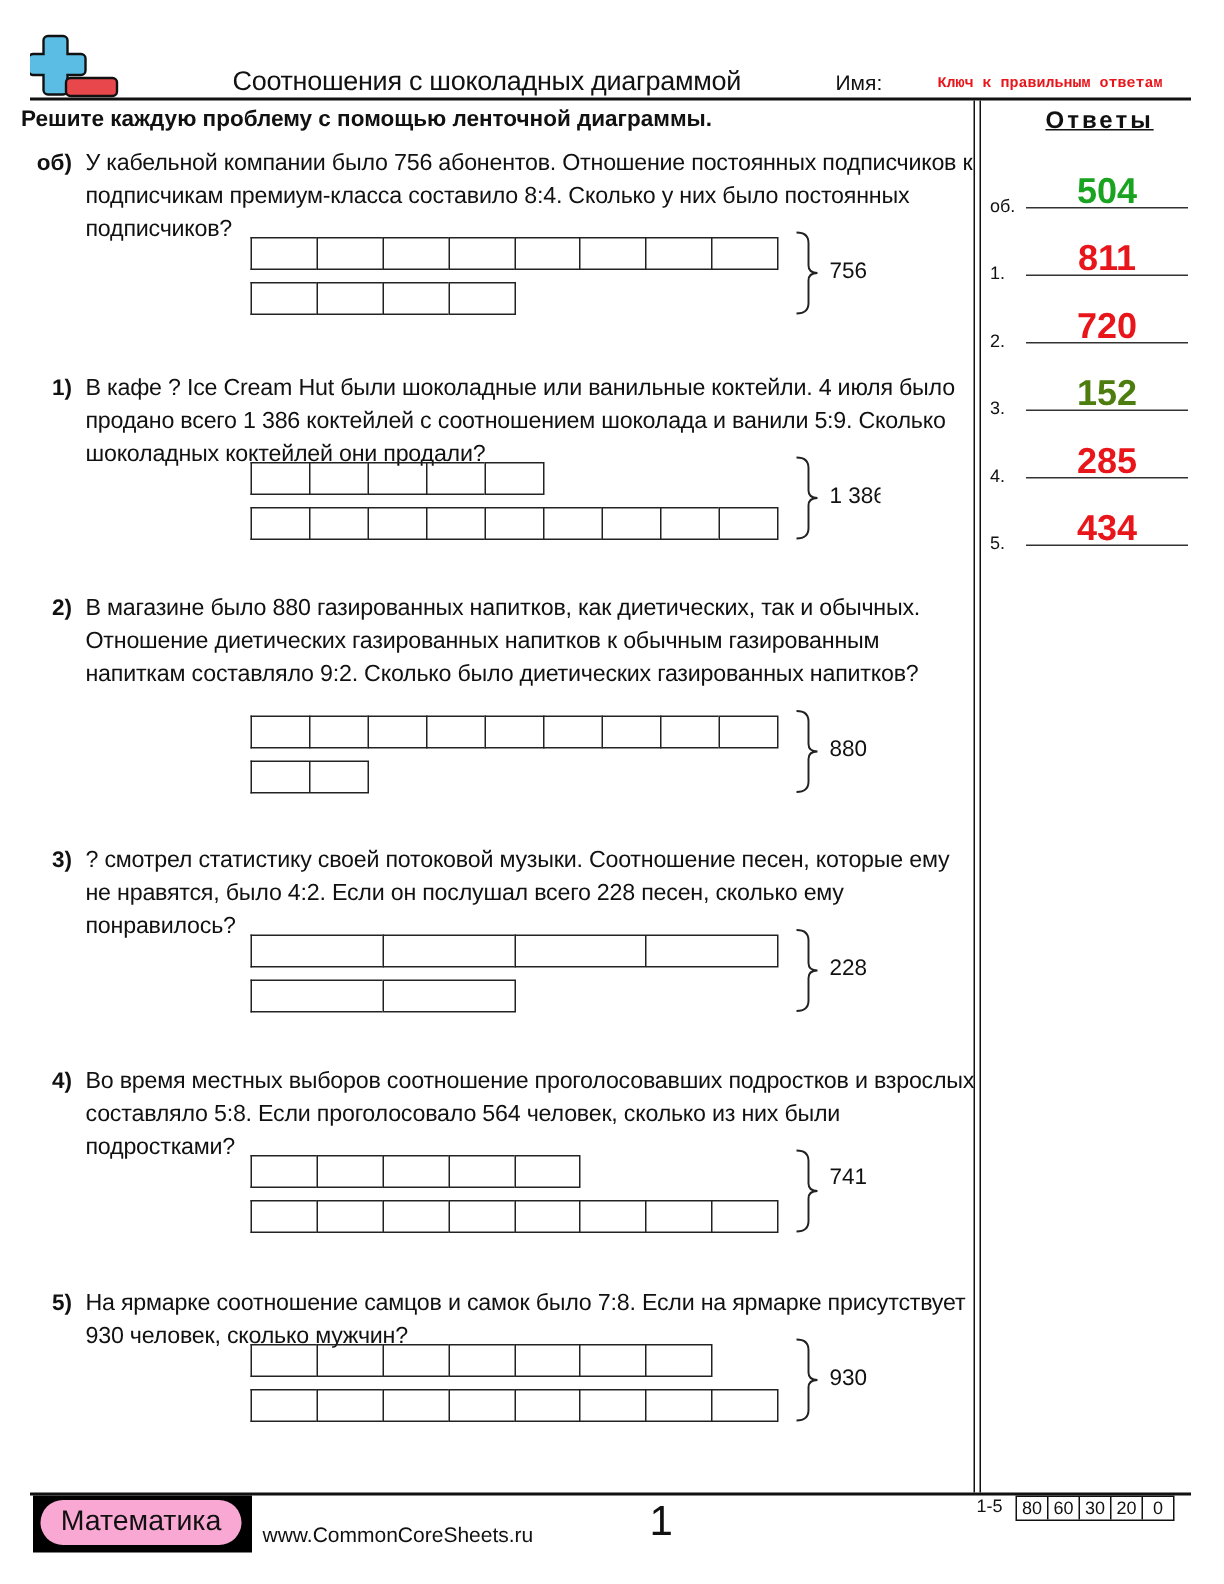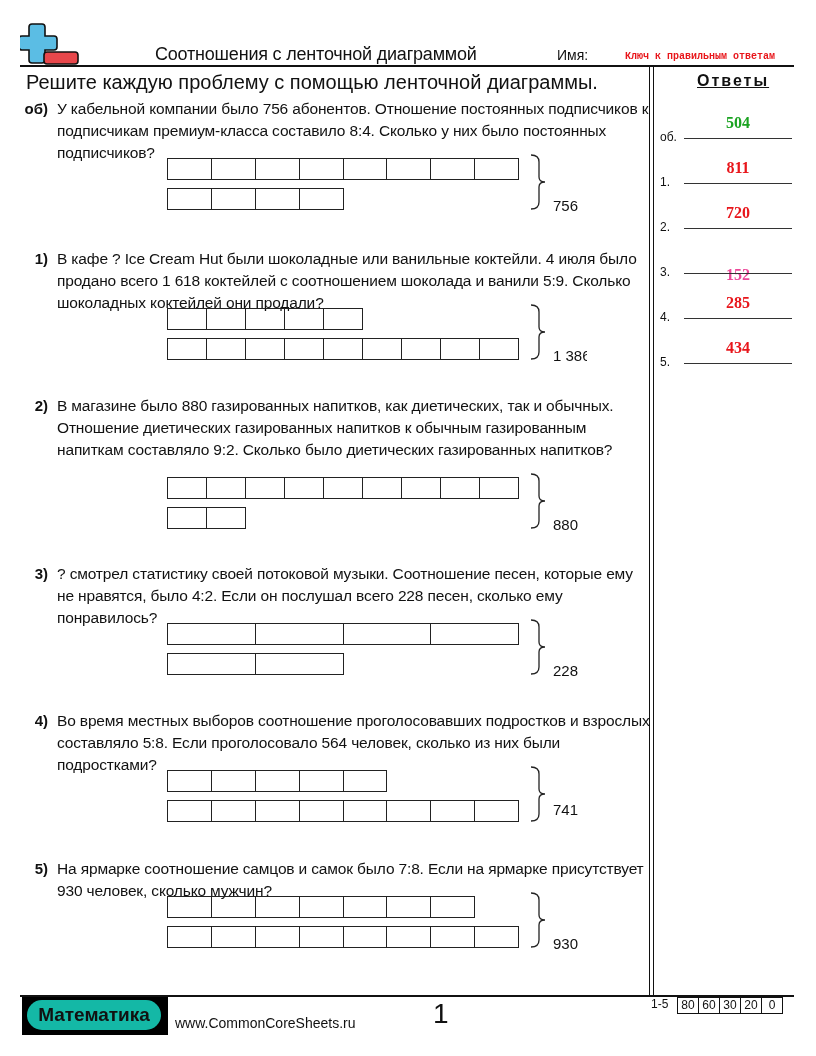--- a/index.html
+++ b/index.html
@@ -5,78 +5,78 @@
   html, body { margin:0; padding:0; background:#fff; }
   body { width:816px; height:1056px; position:relative; overflow:hidden;
          font-family:"Liberation Sans", sans-serif; color:#111; }
   .abs { position:absolute; }
   
   #logo { left:20px; top:22px; width:60px; height:46px; }
   #title { left:155px; top:44px; font-size:18px; white-space:nowrap; letter-spacing:-0.2px; }
   #name-label { left:557px; top:47px; font-size:14px; }
   #key-label { left:625px; top:51px; font-size:10px; font-weight:bold; color:#e8161b; white-space:nowrap;font-family:Liberation Mono, monospace; }
   #header-rule { left:20px; top:65px; width:774px; height:0; border-top:2px solid #111; }
-  #instructions { left:26px; top:71px; font-size:20px; font-weight:normal; white-space:nowrap; }
+  #instructions { left:14px; top:71px; font-size:15px; font-weight:bold; white-space:nowrap; }
   #vline1 { left:649px; top:67px; width:0; height:928px; border-left:1.5px solid #111; }
   #vline2 { left:653px; top:67px; width:0; height:928px; border-left:1.5px solid #111; }
   #answers-title { left:697px; top:72px; font-size:16px; font-weight:bold; text-decoration:underline; letter-spacing:2px; }
   .ans-label { position:absolute; left:660px; font-size:12px; }
   .ans-line { position:absolute; left:684px; width:108px; border-top:1.5px solid #333; }
-  .ans-val { position:absolute; left:684px; width:108px; text-align:center; font-size:16px; font-weight:bold; color:#e8161b;font-family:Liberation Serif, serif; }
+  .ans-val { position:absolute; left:684px; width:108px; text-align:center; font-size:24px; font-weight:bold; color:#e8161b; }
   .ans-val.example { color:#1aa321; }
   
   .problem { position:absolute; left:0; width:650px; }
   .pnum { position:absolute; left:24px; width:24px; text-align:right; font-size:15px; font-weight:bold; }
   .ptext { position:absolute; left:57px; width:595px; font-size:15.5px; line-height:22px; letter-spacing:-0.15px; }
   .tape { position:absolute; left:167px; height:22px; display:flex; }
   .tape .cell { height:20px; border:1px solid #222; border-right:none; box-sizing:content-box; }
   .tape .cell:last-child { border-right:1px solid #222; }
   .brace { position:absolute; left:529px; width:22px; }
-  .total { position:absolute; left:553px; font-size:15px; white-space:nowrap;margin-top:25px; }
+  .total { position:absolute; left:553px; font-size:15px; white-space:nowrap; }
   .total.clip { width:34px; overflow:hidden; }
   
   #footer-rule { left:20px; top:995px; width:774px; border-top:2px solid #111; }
   #footer-brand-bg { left:22px; top:997px; width:146px; height:38px; background:#000; }
-  #footer-brand { left:27px; top:1000px; width:134px; height:30px; background:#14b8a6; border-radius:16px;
-                  font-size:19px; font-weight:bold; text-align:center; line-height:30px; }
+  #footer-brand { left:27px; top:1000px; width:134px; height:30px; background:#f9a8d4; border-radius:16px;
+                  font-size:19px; font-weight:normal; text-align:center; line-height:30px; }
   #footer-site { left:175px; top:1015px; font-size:14px; }
   #footer-page { left:433px; top:998px; font-size:28px; }
   #score-label { left:651px; top:997px; font-size:12px; }
   #score-table { left:677px; top:997px; display:flex; border:1px solid #111; }
   #score-table span { font-size:12px; padding:0 3px; border-left:1px solid #111; line-height:15px; min-width:14px; text-align:center; }
   #score-table span:first-child { border-left:none; }
 </style>
 </head>
 <body>
 
 <svg id="logo" class="abs" viewBox="0 0 60 46">
   <path d="M12 2 h10 a3 3 0 0 1 3 3 v9 h9 a3 3 0 0 1 3 3 v8 a3 3 0 0 1 -3 3 h-9 v10 a3 3 0 0 1 -3 3 h-10 a3 3 0 0 1 -3 -3 v-10 h-7 a3 3 0 0 1 -3 -3 v-8 a3 3 0 0 1 3 -3 h7 v-9 a3 3 0 0 1 3 -3 z" fill="#5bbde4" stroke="#111" stroke-width="1.6"></path>
   <rect x="24" y="30" width="34" height="12" rx="3" fill="#e8474b" stroke="#111" stroke-width="1.6"></rect>
 </svg>
-<div id="title" class="abs">Соотношения с ленточной диаграммой</div>
+<div id="title" class="abs">Соотношения с шоколадных диаграммой</div>
 <div id="name-label" class="abs">Имя:</div>
 <div id="key-label" class="abs">Ключ к правильным ответам</div>
 <div id="header-rule" class="abs"></div>
 <div id="instructions" class="abs">Решите каждую проблему с помощью ленточной диаграммы.</div>
 <div id="vline1" class="abs"></div>
 <div id="vline2" class="abs"></div>
 
 <div id="answers-title" class="abs">Ответы</div>
 <div id="answers">
     <div class="ans-label" style="top: 130px;">об.</div>
     <div class="ans-val example" style="top: 114px; color: rgb(26, 163, 33);">504</div>
     <div class="ans-line" style="top: 138px;"></div>
     <div class="ans-label" style="top: 175px;">1.</div>
     <div class="ans-val" style="top: 159px; color: rgb(232, 22, 27);">811</div>
     <div class="ans-line" style="top: 183px;"></div>
     <div class="ans-label" style="top: 220px;">2.</div>
     <div class="ans-val" style="top: 204px; color: rgb(232, 22, 27);">720</div>
     <div class="ans-line" style="top: 228px;"></div>
     <div class="ans-label" style="top: 265px;">3.</div>
-    <div class="ans-val" style="top: 266px; color: #ec4899;">152</div>
+    <div class="ans-val" style="top: 249px; color: #4d7c0f;">152</div>
     <div class="ans-line" style="top: 273px;"></div>
     <div class="ans-label" style="top: 310px;">4.</div>
     <div class="ans-val" style="top: 294px; color: rgb(232, 22, 27);">285</div>
     <div class="ans-line" style="top: 318px;"></div>
     <div class="ans-label" style="top: 355px;">5.</div>
     <div class="ans-val" style="top: 339px; color: rgb(232, 22, 27);">434</div>
     <div class="ans-line" style="top: 363px;"></div>
   </div>
 
 <div id="problems">
@@ -99,21 +99,21 @@
         <div class="cell" style="width: 42.875px;"></div>
         <div class="cell" style="width: 42.875px;"></div>
       </div>
       <svg class="brace" width="22" height="56" viewBox="0 0 22 56" style="top: 54px;">
         <path d="M2 1 Q10 1 10 8 L10 23 Q10 28 16 28 Q10 28 10 33 L10 48 Q10 55 2 55" fill="none" stroke="#222" stroke-width="1.3"></path>
       </svg>
       <div class="total" style="top: 72px;">756</div>
     </div>
     <div class="problem" style="top: 250px;">
       <div class="pnum" style="top: 0px;">1)</div>
-      <div class="ptext" style="top: -2px;">В кафе ? Ice Cream Hut были шоколадные или ванильные коктейли. 4 июля было продано всего 1 618 коктейлей с соотношением шоколада и ванили 5:9. Сколько шоколадных коктейлей они продали?</div>
+      <div class="ptext" style="top: -2px;">В кафе ? Ice Cream Hut были шоколадные или ванильные коктейли. 4 июля было продано всего 1 386 коктейлей с соотношением шоколада и ванили 5:9. Сколько шоколадных коктейлей они продали?</div>
       <div class="tape" style="top: 58px;">
         <div class="cell" style="width: 38px;"></div>
         <div class="cell" style="width: 38px;"></div>
         <div class="cell" style="width: 38px;"></div>
         <div class="cell" style="width: 38px;"></div>
         <div class="cell" style="width: 38px;"></div>
       </div>
       <div class="tape" style="top: 88px;">
         <div class="cell" style="width: 38px;"></div>
         <div class="cell" style="width: 38px;"></div>

